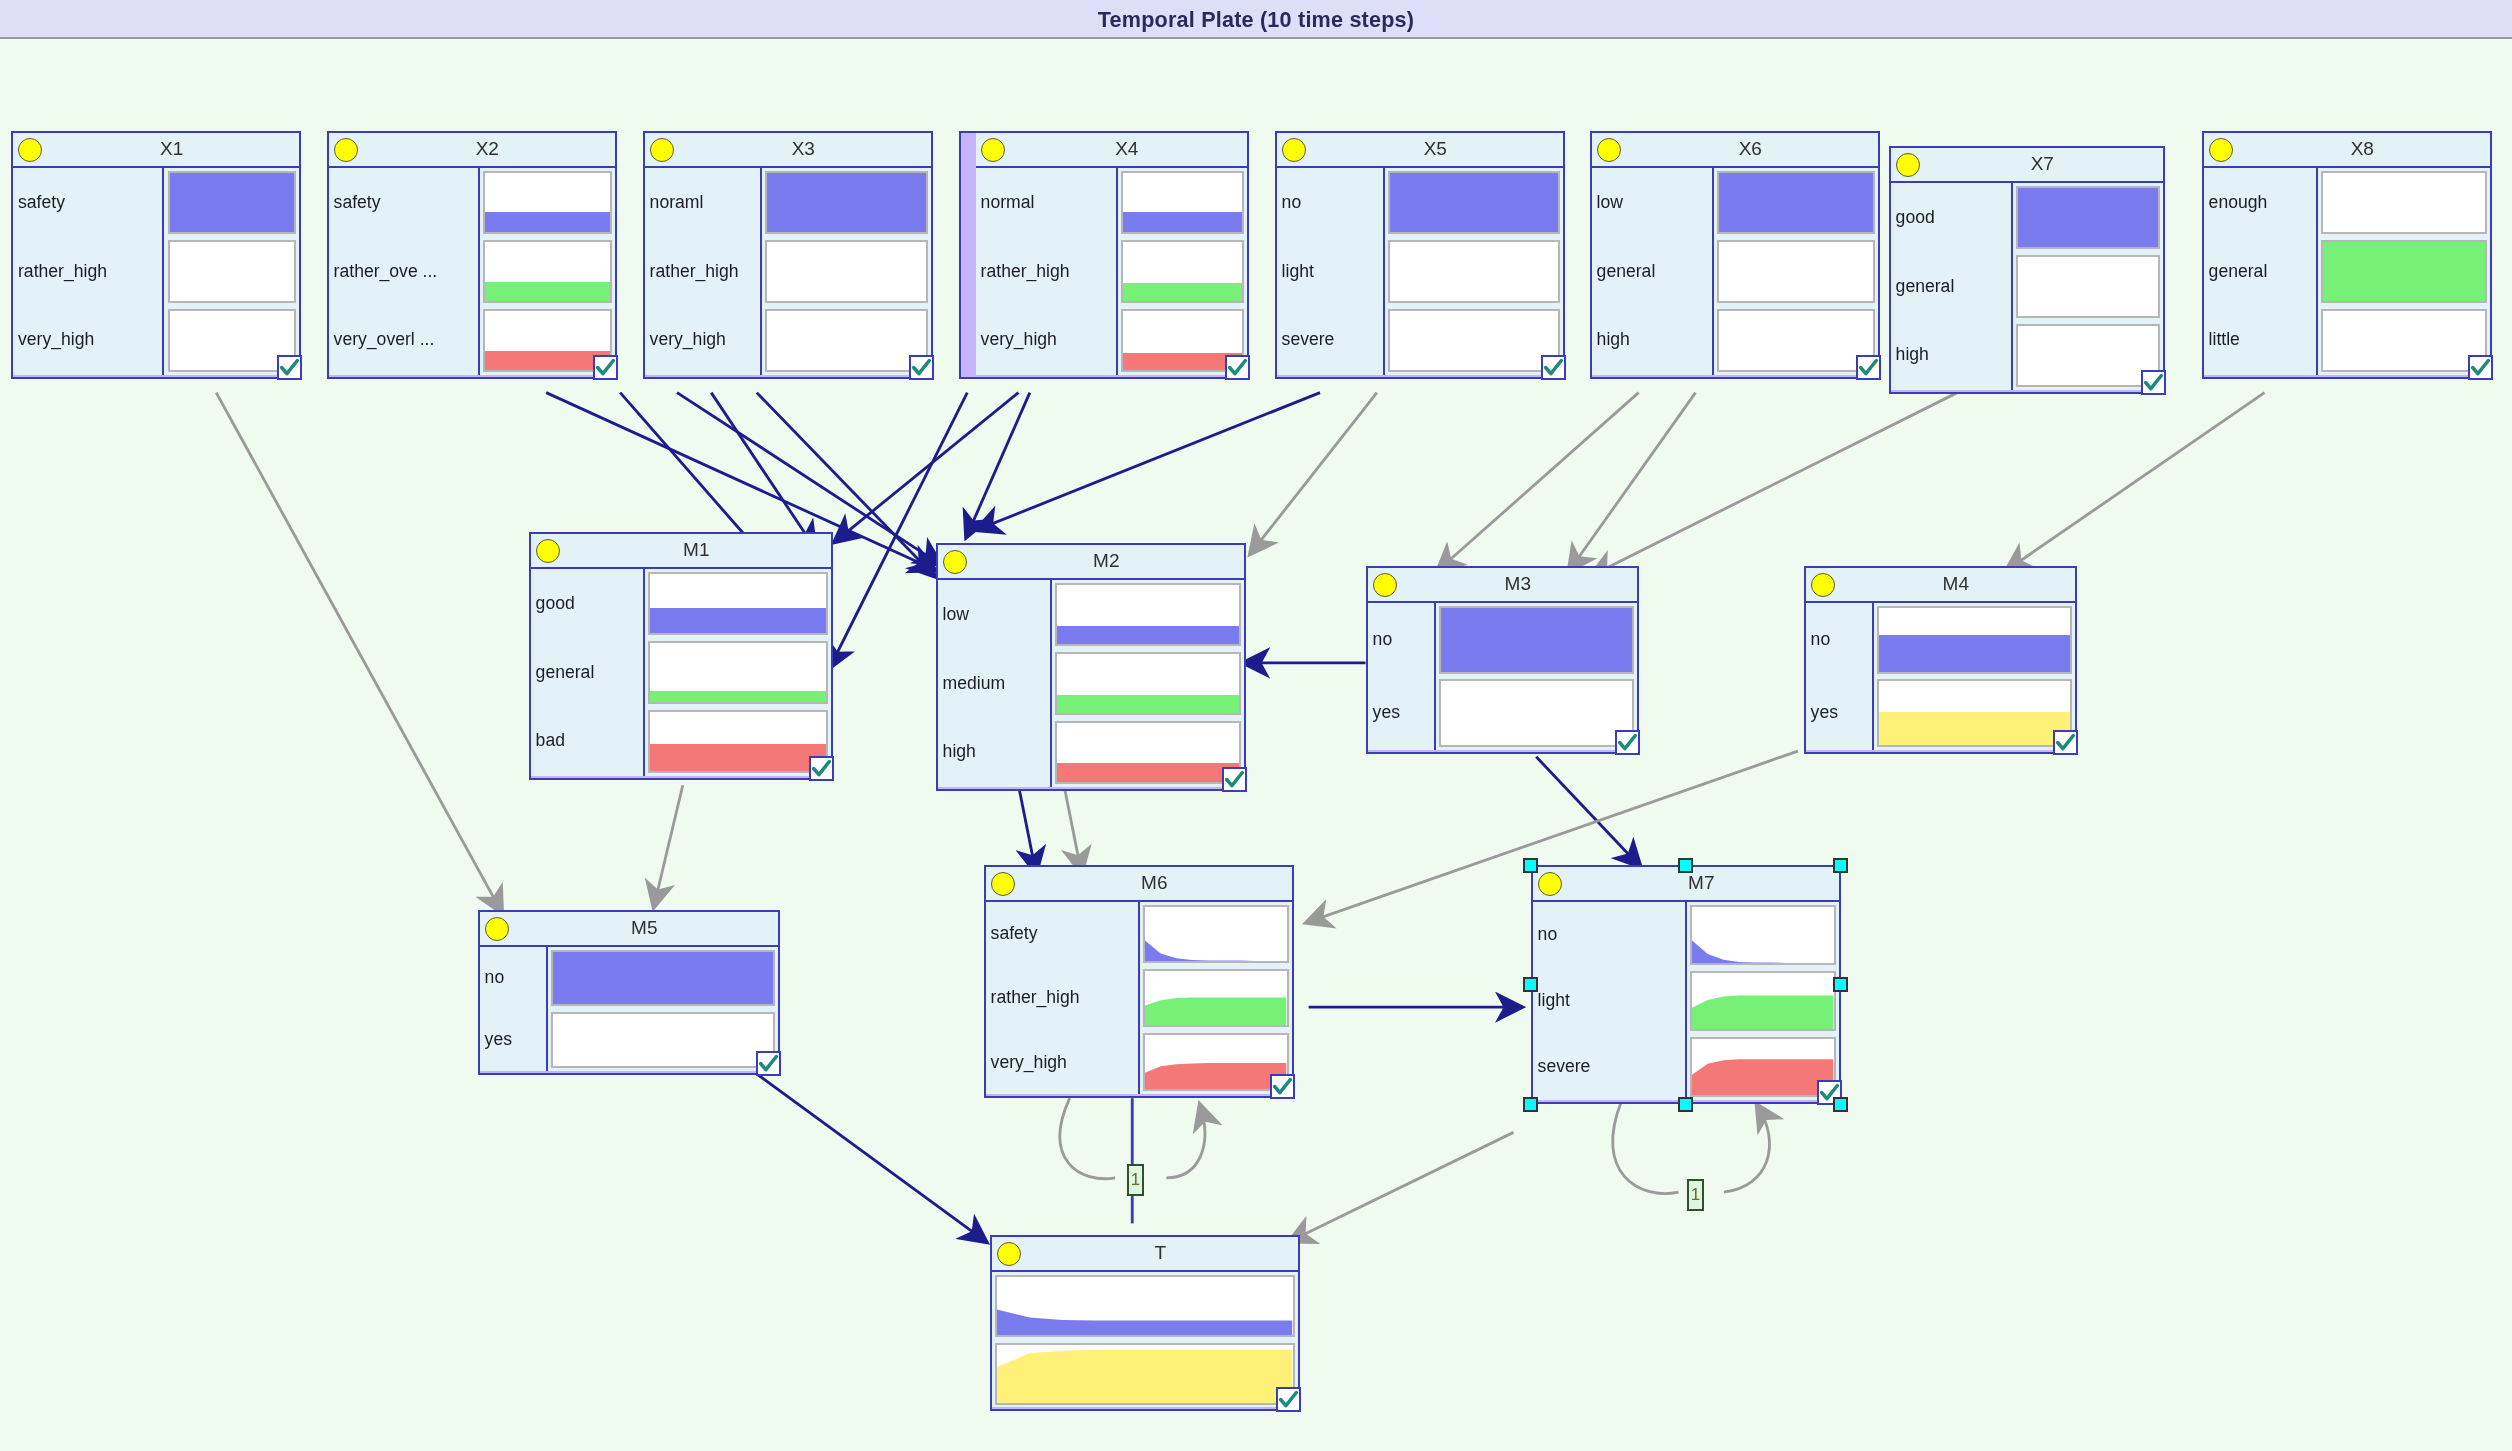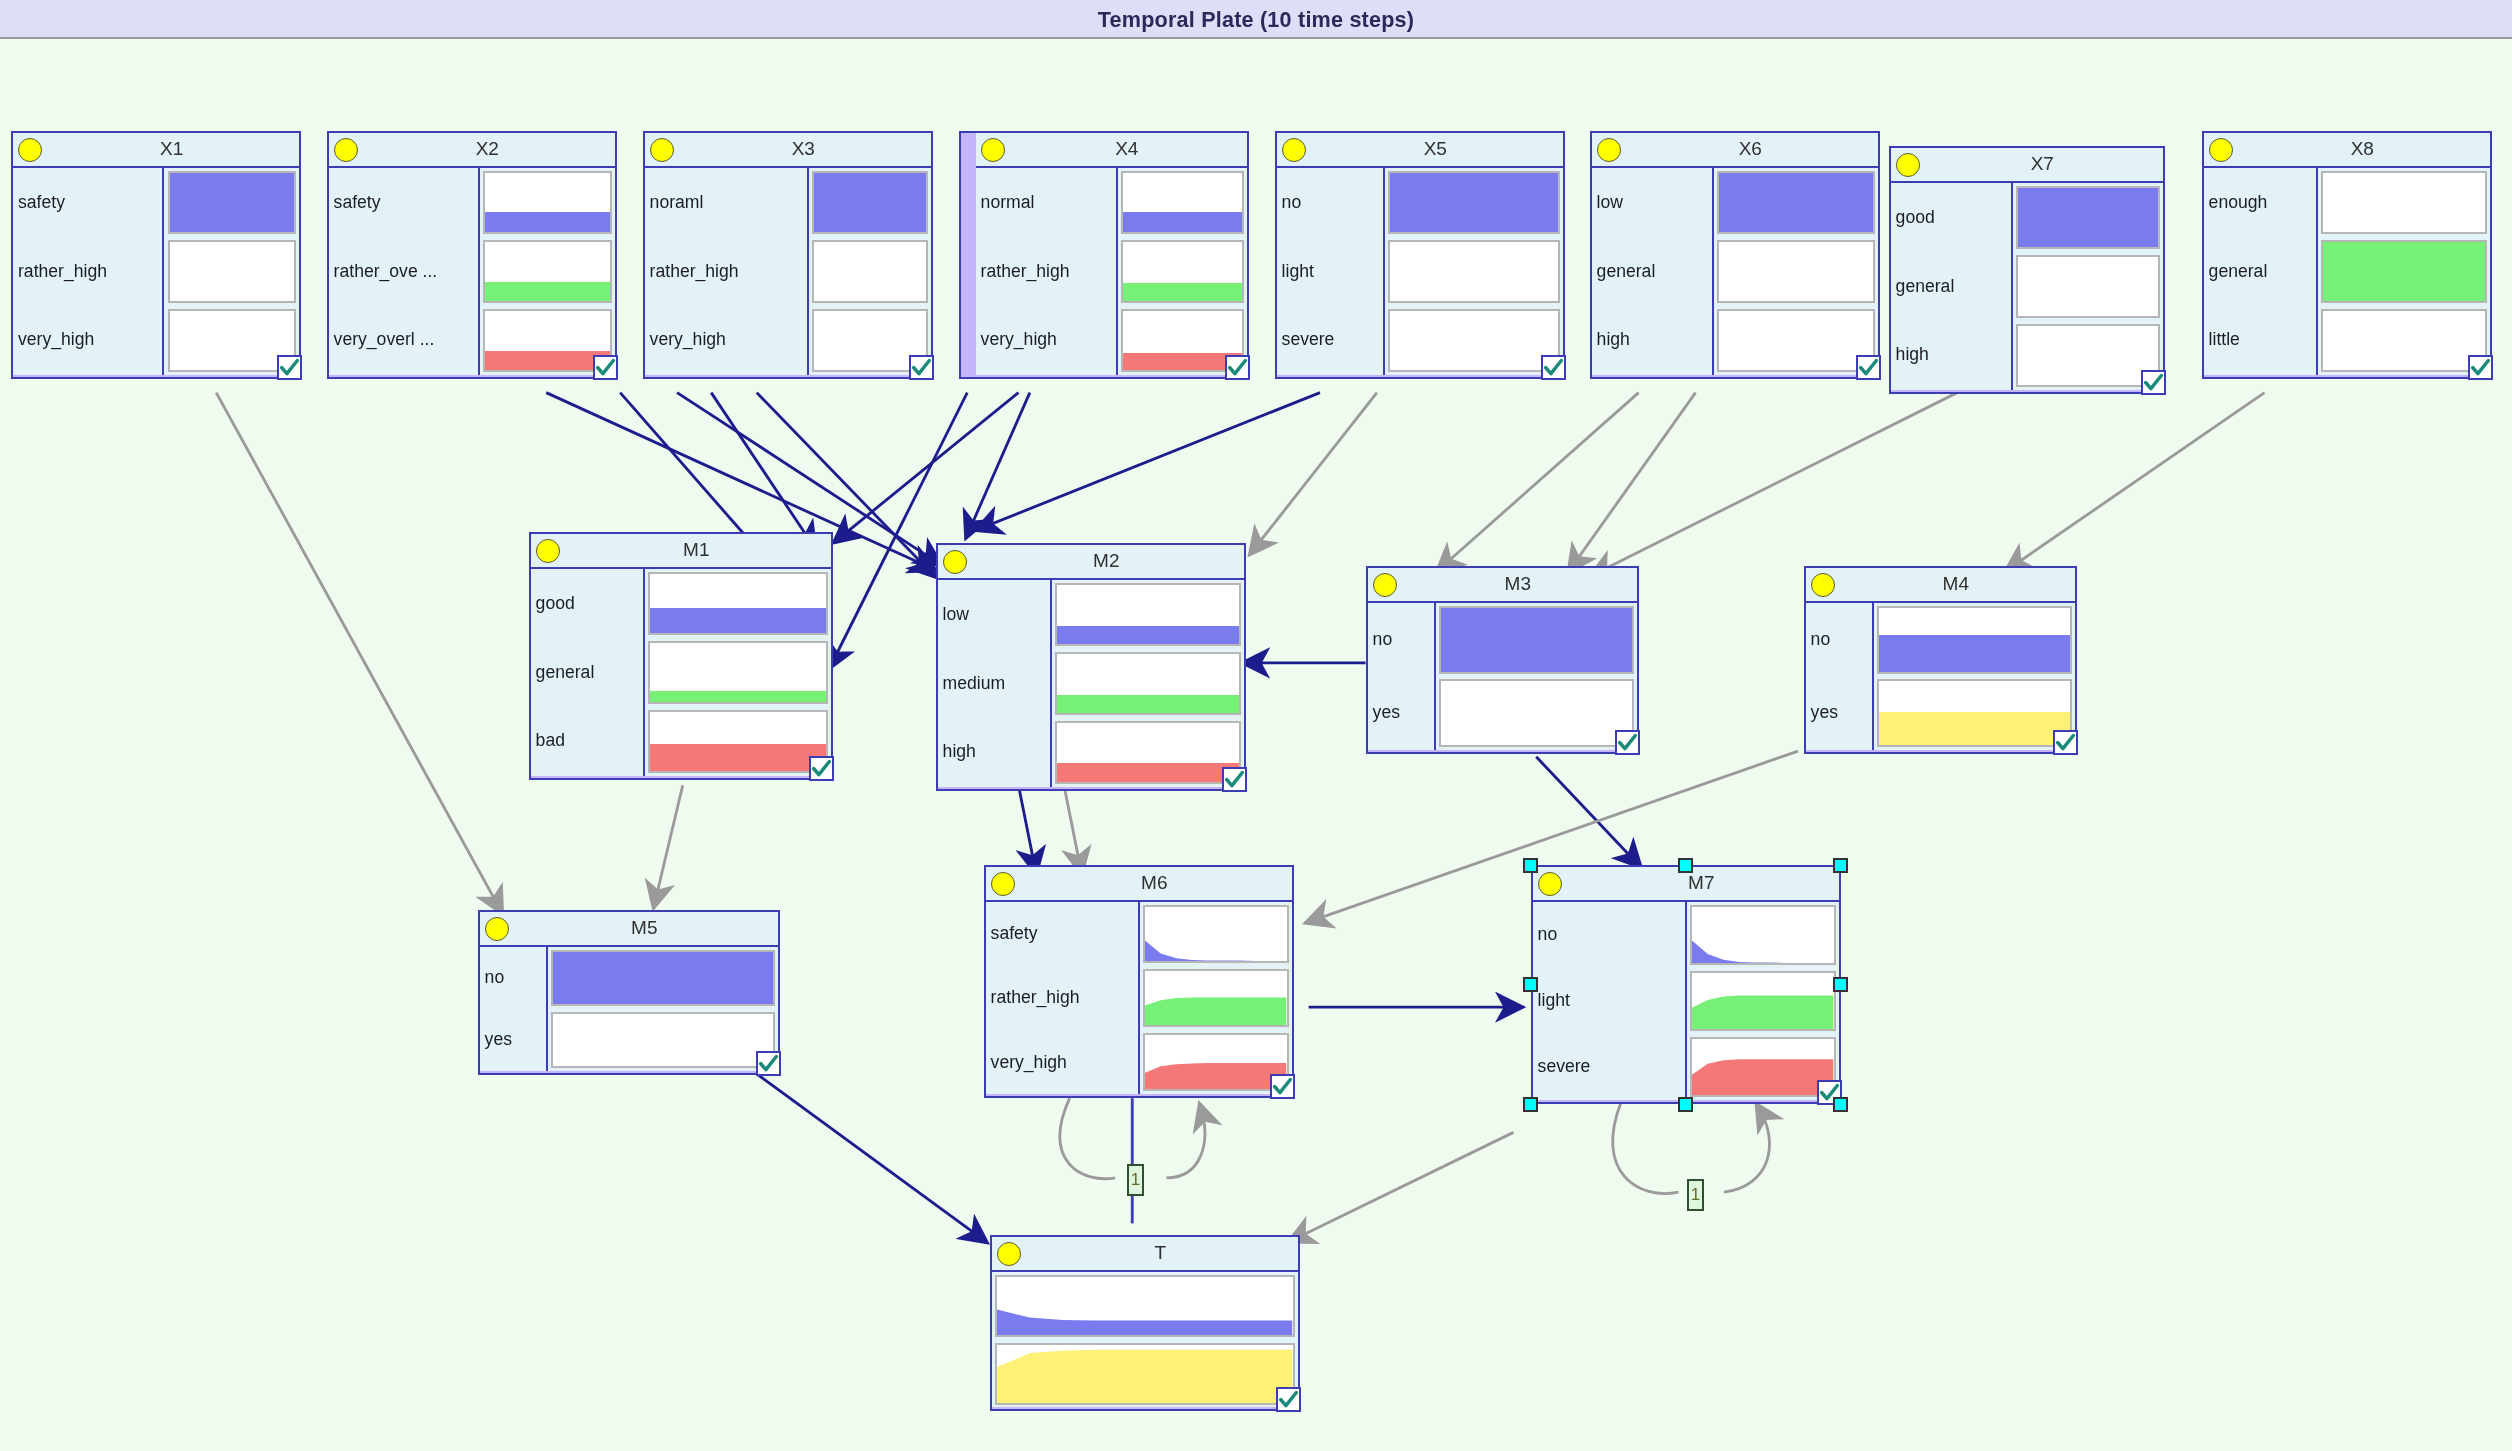--- a/index.html
+++ b/index.html
@@ -307,21 +307,21 @@
             <path d="M3 12 L9 19 L21 4" fill="none" stroke="#1a8a7a" stroke-width="4" stroke-linecap="round" stroke-linejoin="round"></path>
           </svg>
         </div>
       </div>
       <div class="node" style="left: 643px; top: 131px; width: 290px; height: 248px; z-index: 4;">
         <div class="hdr">
           <div class="bulb"></div>
           <div class="nm">X3</div>
         </div>
         <div class="body" style="height: 207px;">
-          <div class="labels" style="width: 164px; height: 207px;">
+          <div class="labels" style="width: 117px; height: 207px;">
             <div class="lb" style="top: 25px;">noraml</div>
             <div class="lb" style="top: 94px;">rather_high</div>
             <div class="lb" style="top: 162px;">very_high</div>
           </div>
           <div class="bars" style="height: 207px;">
             <div class="bar" style="top: 2.8px; height: 63px;">
               <div class="fill" style="height: 100%; background: rgb(123, 123, 240);"></div>
             </div>
             <div class="bar" style="top: 72px; height: 63px;">
               <div class="fill" style="height: 0%; background: rgb(118, 240, 118);"></div>

